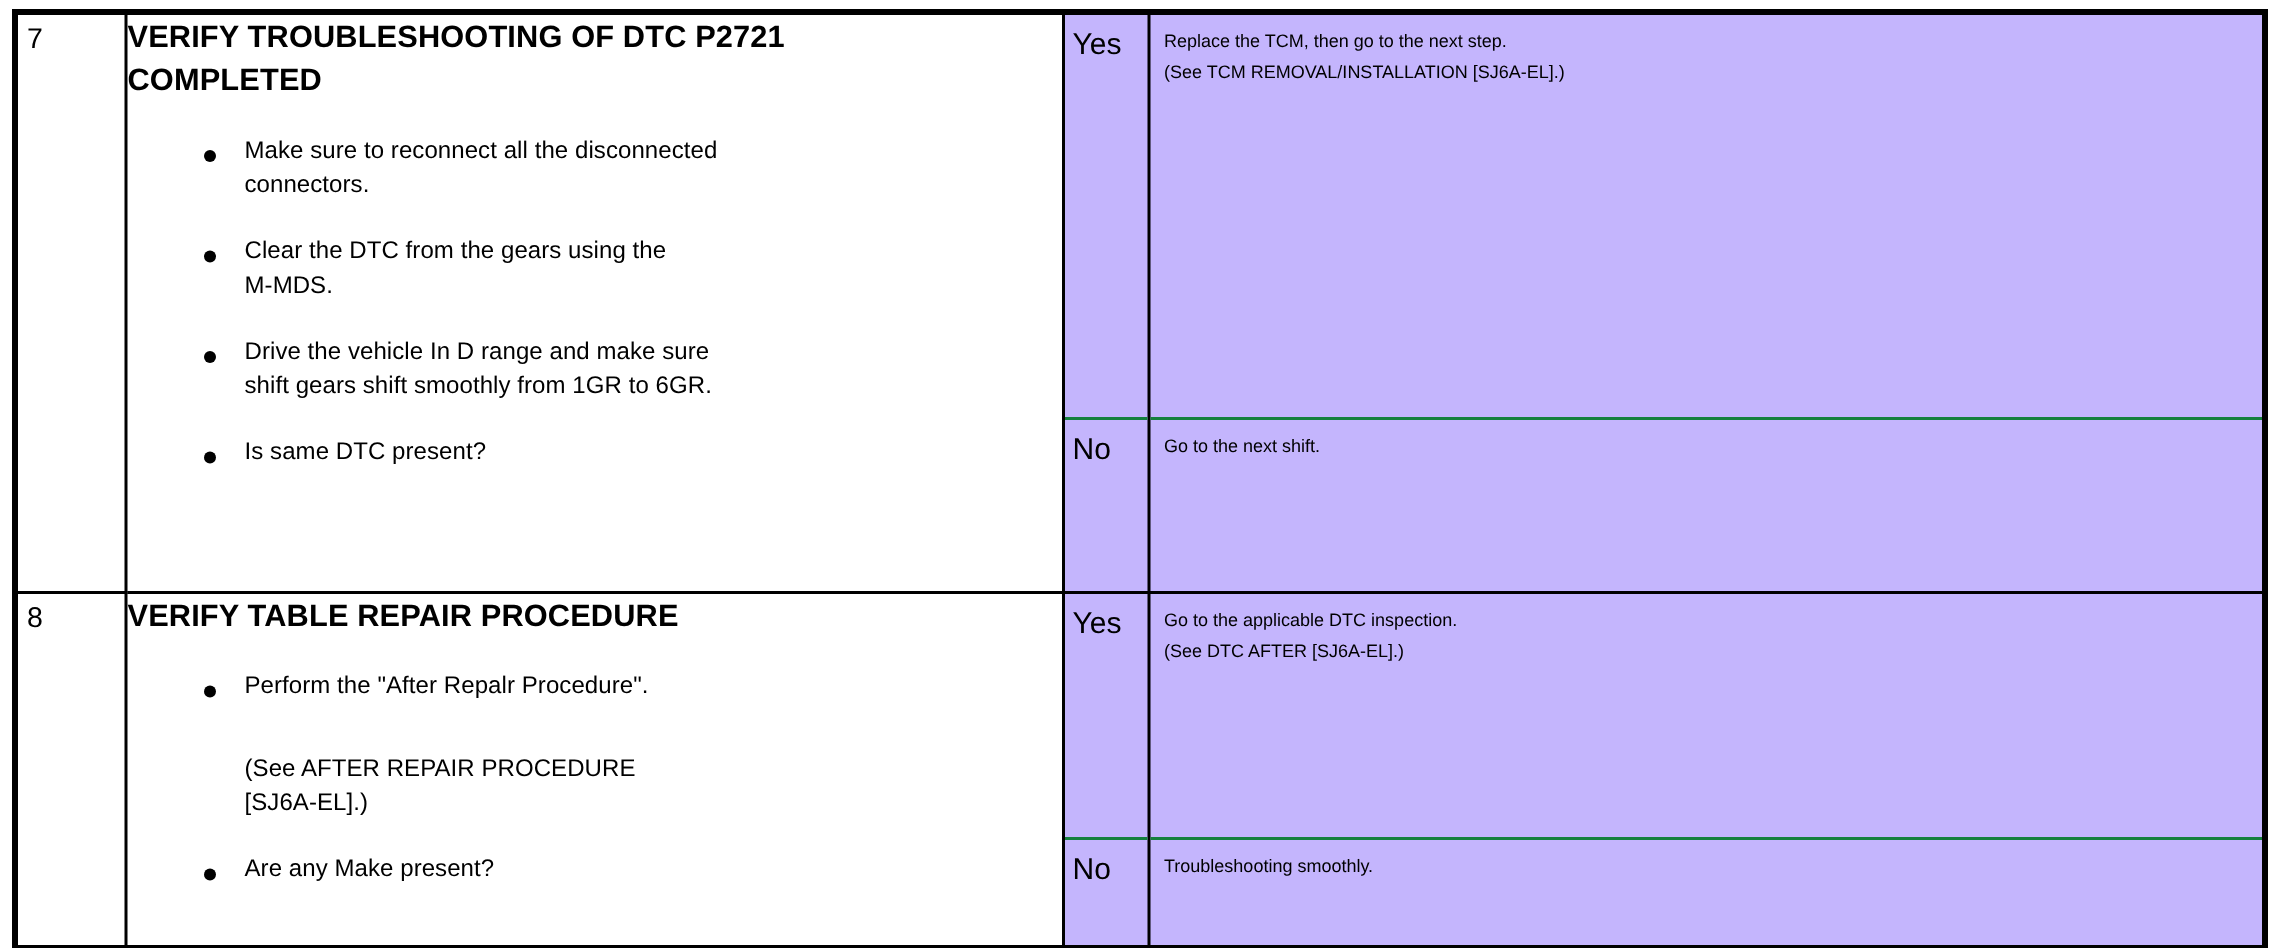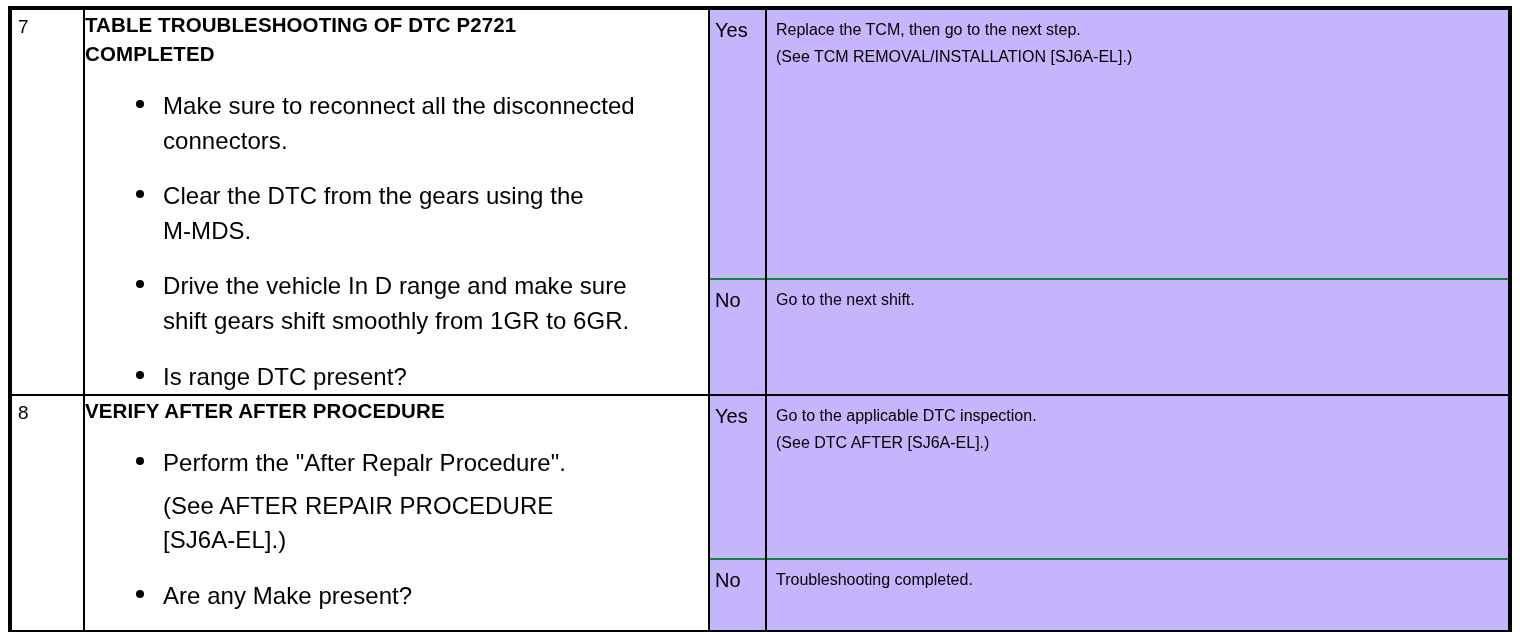--- a/index.html
+++ b/index.html
@@ -84,54 +84,54 @@
 
   ul.bullets {
     list-style: none;
     margin: 0;
     padding: 0;
   }
   ul.bullets > li {
     position: relative;
     padding-left: 78px;
     margin-top: 21px;
-    font-size: 24px;
+    font-size: 16px;
     line-height: 1.44;
     letter-spacing: 0.05px;
   }
   ul.bullets > li .dot {
     position: absolute;
     left: 51px;
     top: 11px;
     width: 8px;
     height: 8px;
     background: #000000;
     border-radius: 50%;
   }
   ul.bullets > li .li-text {
     display: block;
     white-space: pre-line;
   }
   ul.bullets > li .sub-note {
     display: block;
-    margin-top: 8px;
+    margin-top: 32px;
     white-space: pre-line;
   }
 
   
   .answer-cell {
     font-size: 20px;
     line-height: 1;
     padding: 10px 0 0 5px;
     white-space: nowrap;
   }
 
   
   .action-cell {
-    font-size: 16px;
+    font-size: 12px;
     line-height: 1.42;
     padding: 9px 8px 10px 9px;
   }
   .action-cell .line1 {
     display: block;
   }
   .action-cell .line2 {
     display: block;
     margin-top: 4px;
   }
@@ -169,41 +169,41 @@
       <col class="c-answer-wrap" span="1" style="width:801px">
     </colgroup>
     <tbody>
 
       <tr class="step-row first">
         <td class="step-num-cell">
           <div class="step-num">7</div>
         </td>
 
         <td class="body-cell">
-          <div class="body-title">TABLE TROUBLESHOOTING OF DTC P2721
+          <div class="body-title">VERIFY TROUBLESHOOTING OF DTC P2721
 COMPLETED</div>
           <ul class="bullets">
             <li>
               <span class="dot"></span>
               <span class="li-text">Make sure to reconnect all the disconnected
 connectors.</span>
             </li>
             <li>
               <span class="dot"></span>
               <span class="li-text">Clear the DTC from the gears using the
 M-MDS.</span>
             </li>
             <li>
               <span class="dot"></span>
               <span class="li-text">Drive the vehicle In D range and make sure
 shift gears shift smoothly from 1GR to 6GR.</span>
             </li>
             <li>
               <span class="dot"></span>
-              <span class="li-text">Is range DTC present?</span>
+              <span class="li-text">Is same DTC present?</span>
             </li>
           </ul>
         </td>
 
         <td class="answers-wrap" style="border-left:2px solid #000;">
           <table class="answers">
             <colgroup>
               <col class="a-key">
               <col class="a-val">
             </colgroup>
@@ -233,21 +233,21 @@
           </table>
         </td>
       </tr>
 
       <tr class="step-row last">
         <td class="step-num-cell">
           <div class="step-num">8</div>
         </td>
 
         <td class="body-cell">
-          <div class="body-title">VERIFY AFTER AFTER PROCEDURE</div>
+          <div class="body-title">VERIFY TABLE REPAIR PROCEDURE</div>
           <ul class="bullets">
             <li>
               <span class="dot"></span>
               <span class="li-text">Perform the "After Repalr Procedure".</span>
               <span class="sub-note">(See AFTER REPAIR PROCEDURE
 [SJ6A-EL].)</span>
             </li>
             <li>
               <span class="dot"></span>
               <span class="li-text">Are any Make present?</span>
@@ -272,21 +272,21 @@
                     <span class="line2">(See DTC AFTER [SJ6A-EL].)</span>
                   </div>
                 </td>
               </tr>
               <tr class="sep">
                 <td class="key" style="height:70px;">
                   <div class="answer-cell">No</div>
                 </td>
                 <td>
                   <div class="action-cell">
-                    <span class="line1">Troubleshooting completed.</span>
+                    <span class="line1">Troubleshooting smoothly.</span>
                   </div>
                 </td>
               </tr>
             </tbody>
           </table>
         </td>
       </tr>
 
     </tbody>
   </table>

